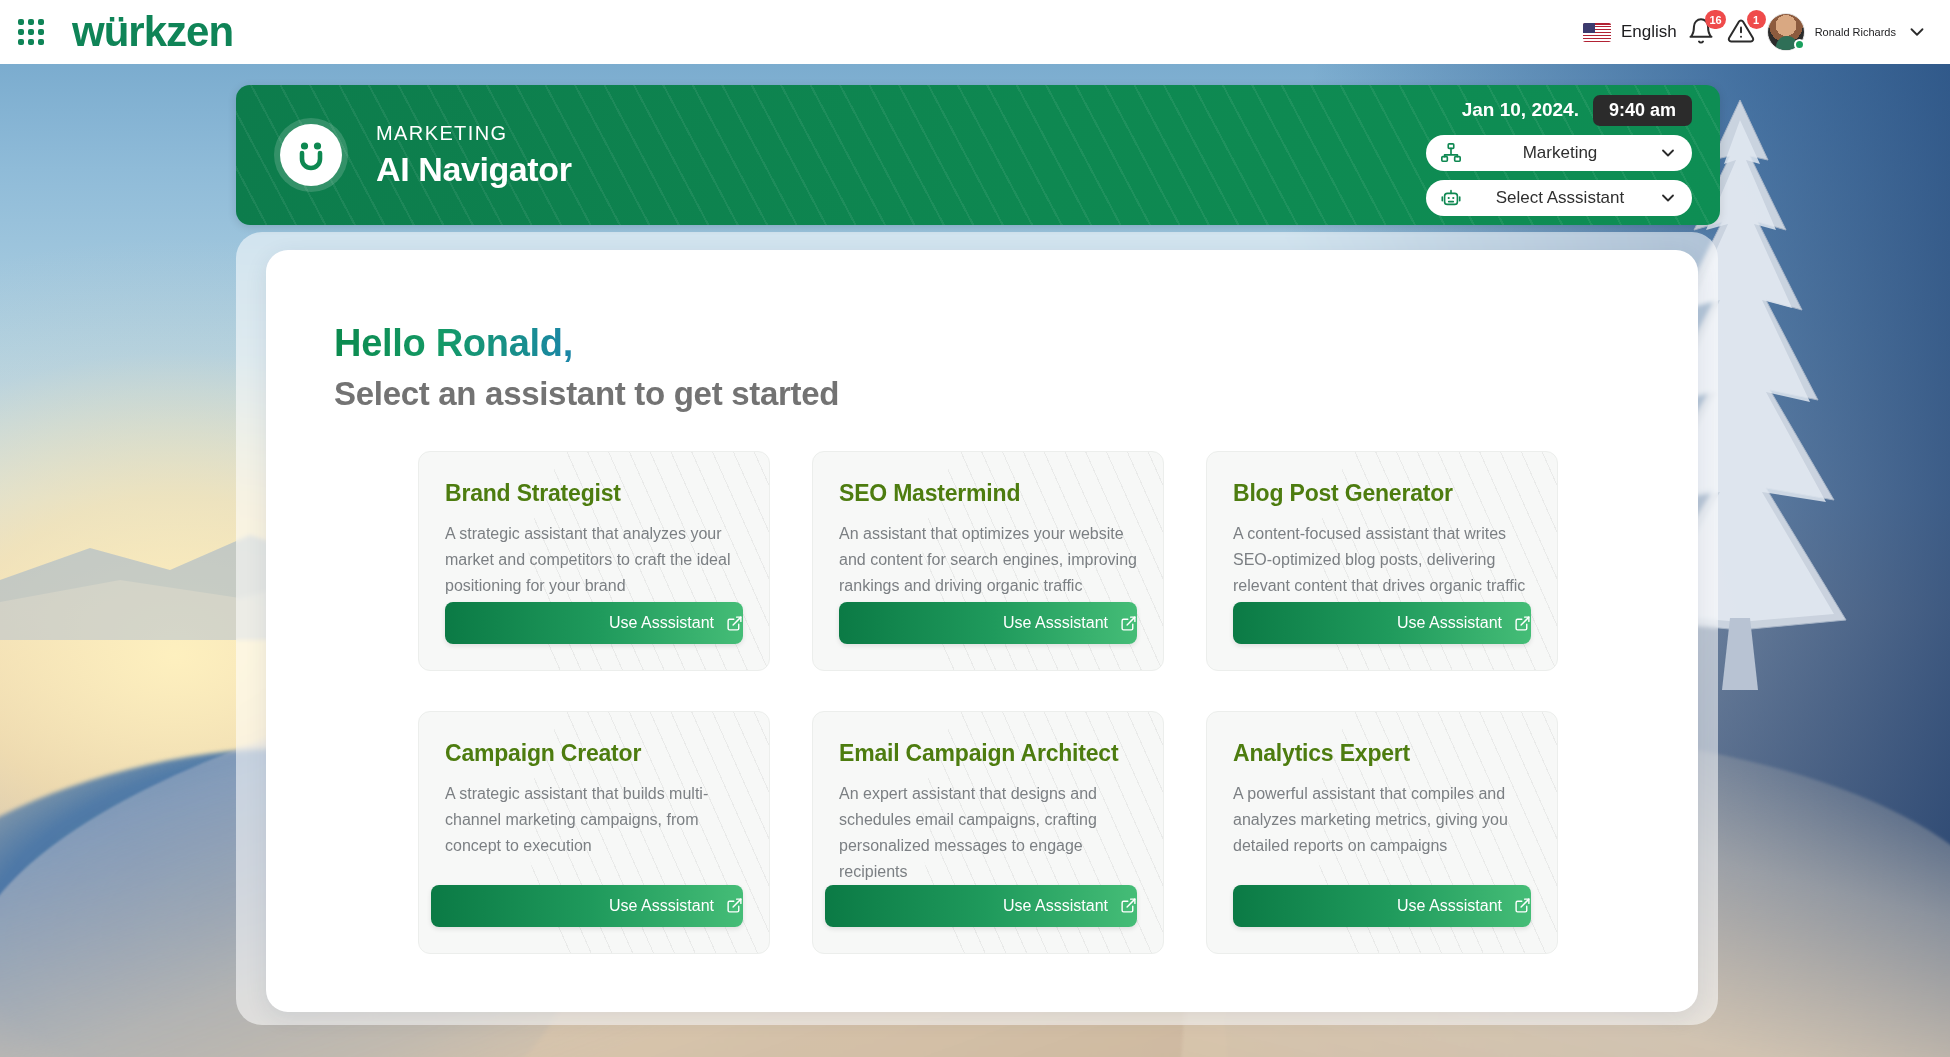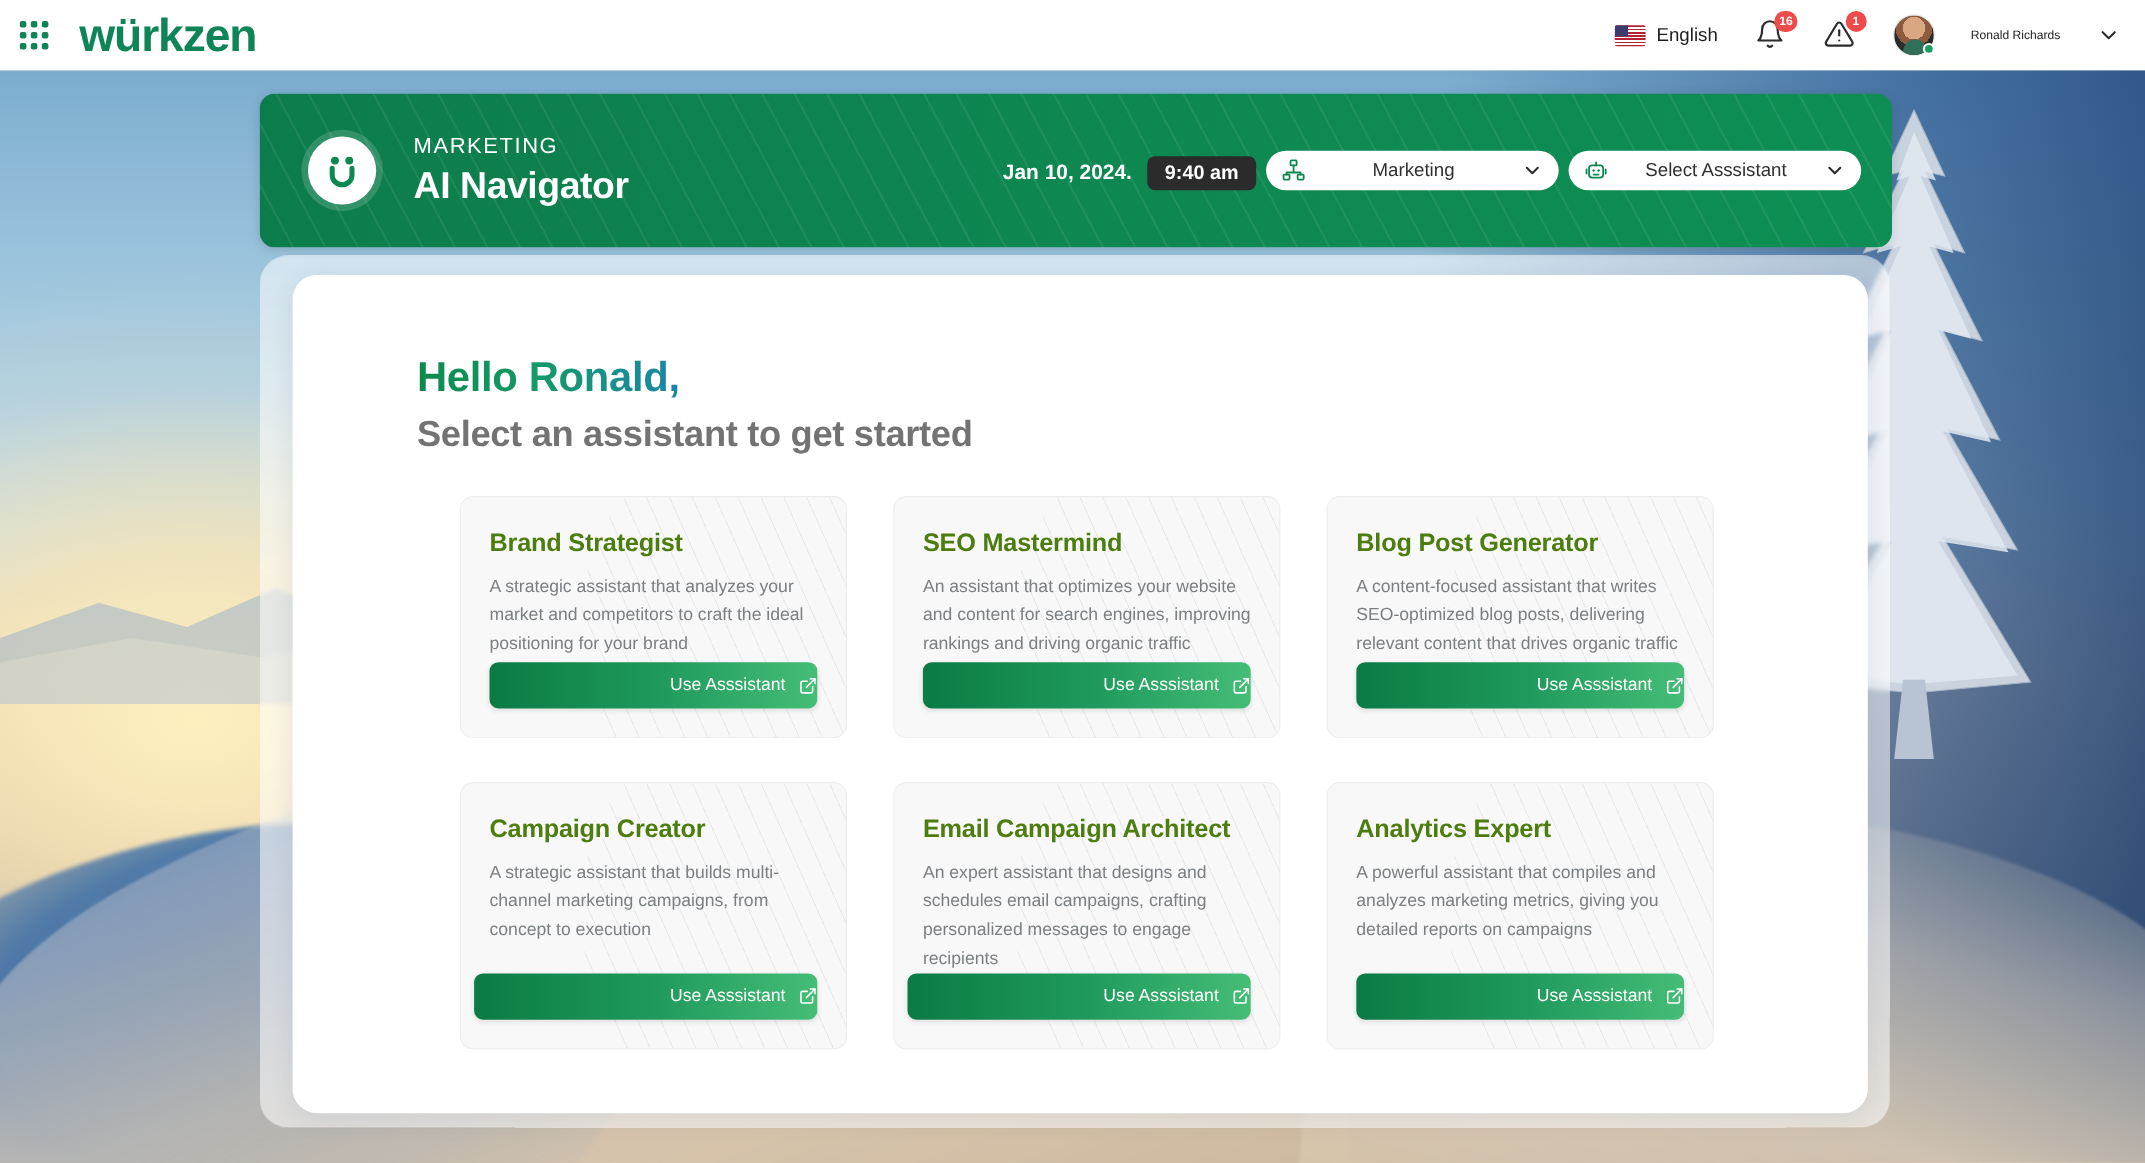--- a/index.html
+++ b/index.html
@@ -121,21 +121,21 @@
     font-size: 42px;
     font-weight: 700;
     color: #0f8457;
     letter-spacing: -1px;
     line-height: 1;
     display: flex; align-items: center;
   }
   .topbar-right {
     margin-left: auto;
     display: flex; align-items: center;
-    gap: 33px;
+    gap: 10px;
     padding-right: 22px;
   }
   .lang { display: flex; align-items: center; gap: 10px; cursor: pointer; }
   .flag {
     width: 28px; height: 19px; border-radius: 2px;
     background:
       repeating-linear-gradient(180deg,
         #b22234 0, #b22234 1.5px, #ffffff 1.5px, #ffffff 3px);
     position: relative; overflow: hidden;
   }
@@ -207,21 +207,21 @@
   .banner-kicker {
     color: #ffffff; font-size: 20px; letter-spacing: 1.4px;
     font-weight: 400; line-height: 1.3;
   }
   .banner-title {
     color: #ffffff; font-size: 34px; font-weight: 700;
     letter-spacing: -0.4px; line-height: 1.25; margin-top: 2px;
   }
   .banner-right {
     margin-left: auto; margin-right: 28px;
-    display: flex; flex-direction: row; align-items: flex-end; gap: 9px;
+    display: flex; flex-direction: column; align-items: flex-end; gap: 9px;
   }
   .banner-date-row { display: flex; align-items: center; gap: 14px; }
   .banner-date { color: #fff; font-size: 19px; font-weight: 700; }
   .time-pill {
     background: #2b2b2b; color: #fff;
     font-size: 18px; font-weight: 700;
     padding: 5px 16px; border-radius: 7px;
   }
   .pill {
     width: 266px; height: 36px;
@@ -250,21 +250,21 @@
     position: absolute;
     left: 266px; top: 250px;
     width: 1432px; height: 762px;
     background: #ffffff;
     border-radius: 22px;
     z-index: 21;
     box-shadow: 0 6px 22px rgba(40,60,90,0.10);
     overflow: hidden;
   }
   .greeting {
-    margin: 72px 0 0 113px;
+    margin: 72px 0 0 68px;
   }
   .hello {
     font-size: 38px; font-weight: 700;
     background: linear-gradient(90deg, #0b8a4e 0%, #149a66 45%, #1b86a8 100%);
     -webkit-background-clip: text; background-clip: text;
     -webkit-text-fill-color: transparent; color: #0b8a4e;
     letter-spacing: -0.3px;
     display: inline-block;
   }
   .subgreeting {

